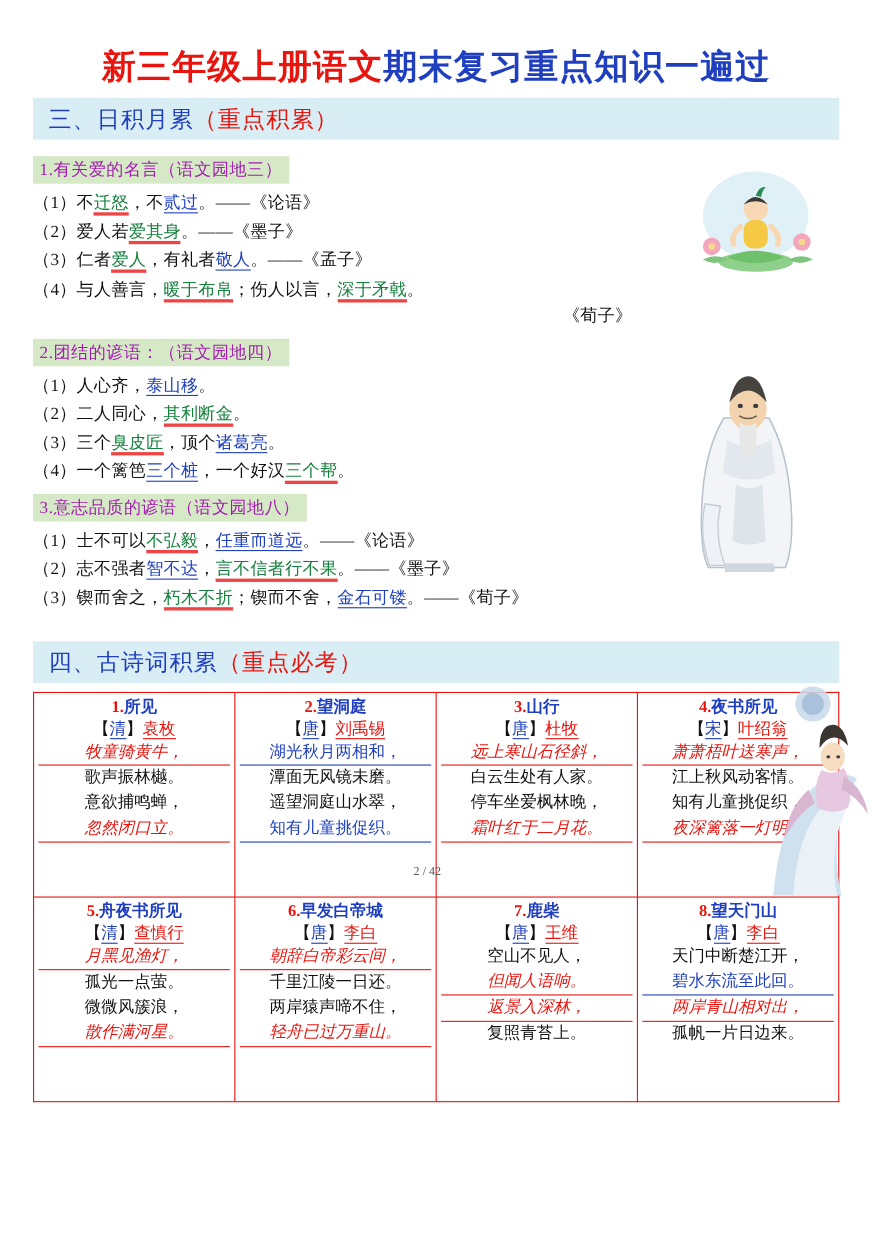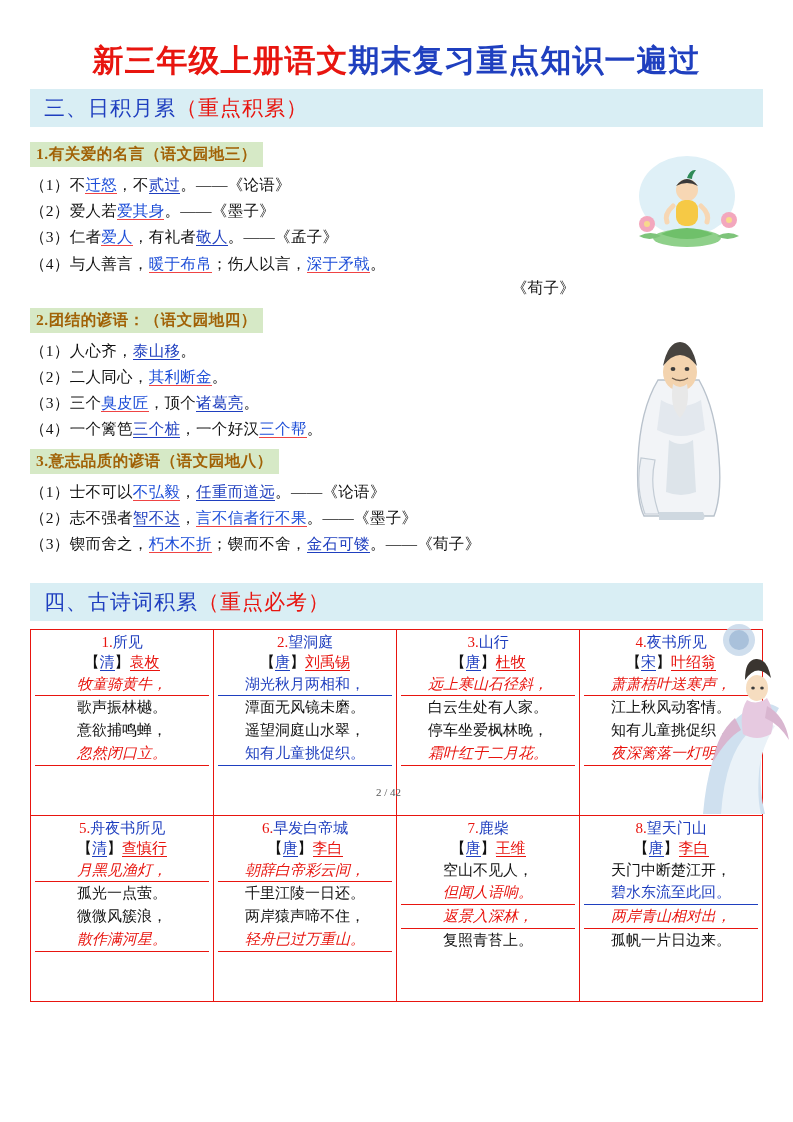--- a/index.html
+++ b/index.html
@@ -41,37 +41,37 @@
     font-weight: normal;
     letter-spacing: 1px;
   }
   .section-banner .s-blue { color: #1f3fbf; }
   .section-banner .s-red { color: #e8150f; }
 
   
   .sub-head {
     display: inline-block;
     background: #d6e9c6;
-    color: #a16207;
-    font-weight: bold;
+    color: #a21caf;
+    font-weight: normal;
     font-size: 15.5px;
     padding: 2px 6px;
     margin: 7px 0 4px 0;
     letter-spacing: 0.5px;
   }
 
   
   .line {
     font-size: 15.5px;
     line-height: 1.62;
     color: #111;
     margin: 1px 0;
     letter-spacing: 0.3px;
   }
-  .u-red { color: #1d4ed8; border-bottom: 1px solid #ef4444; }
+  .u-red { color: #15803d; border-bottom: 3px solid #ef4444; }
   .u-blue { color: #1f3fbf; border-bottom: 1px solid #1f3fbf; }
 
   .content-col { width: 545px; }
 
   
   .illus-kid {
     position: absolute;
     right: 42px;
     top: 150px;
     width: 130px;
@@ -100,21 +100,21 @@
     table-layout: fixed;
   }
   table.poems td {
     border: 1px solid #e8150f;
     vertical-align: top;
     padding: 3px 4px 6px 4px;
     height: 186px;
   }
   .poem-title {
     text-align: center;
-    font-weight: normal;
+    font-weight: bold;
     font-size: 15px;
     color: #1f3fbf;
     margin-bottom: 1px;
   }
   .poem-title .pnum { color: #e8150f; }
   .poem-meta {
     text-align: center;
     font-size: 15px;
     margin-bottom: 1px;
     color: #111;

